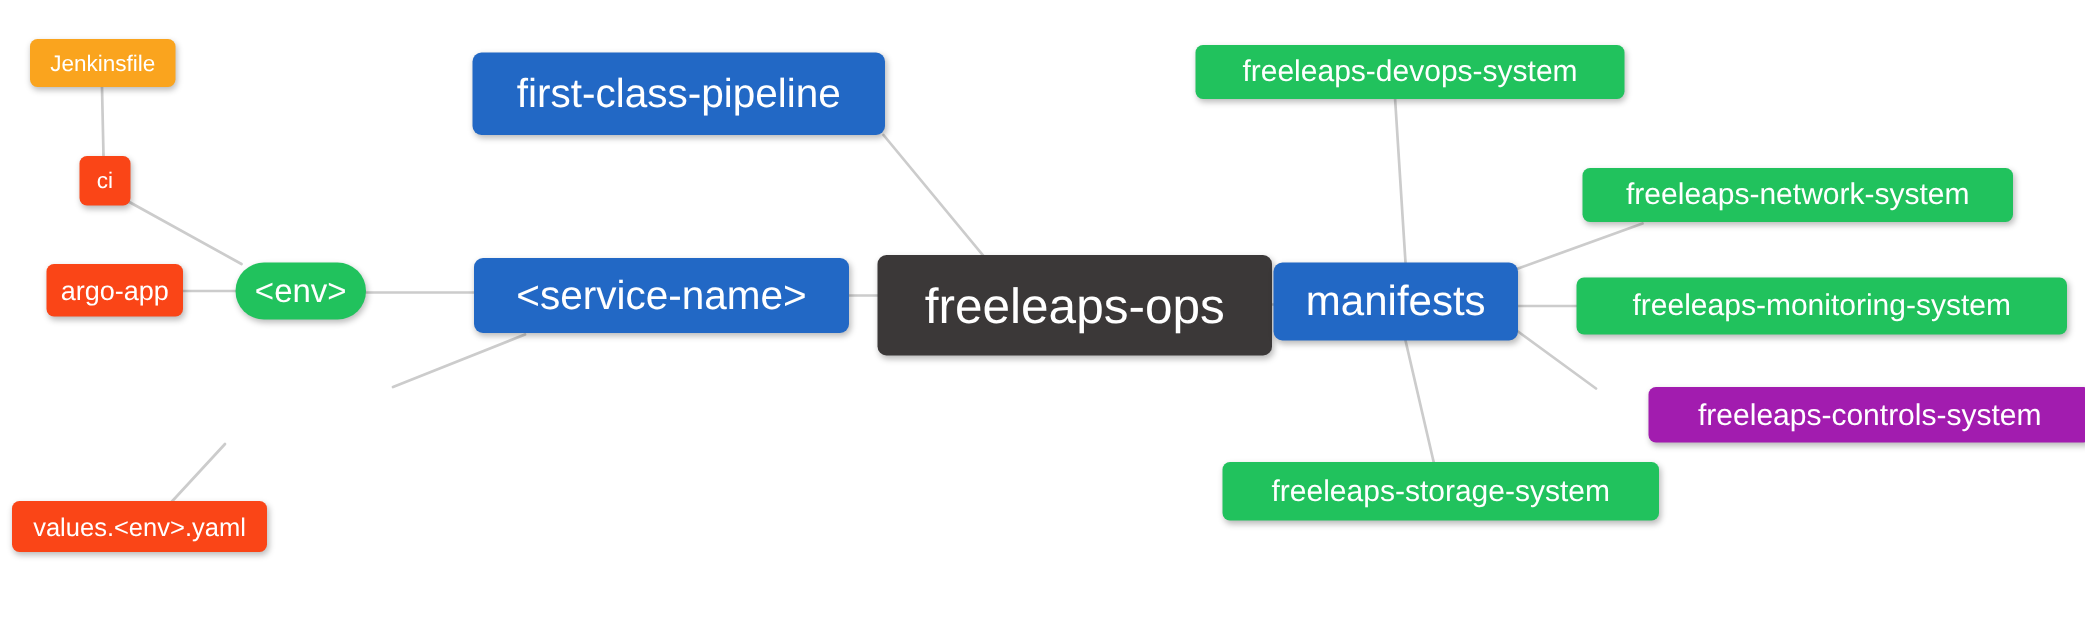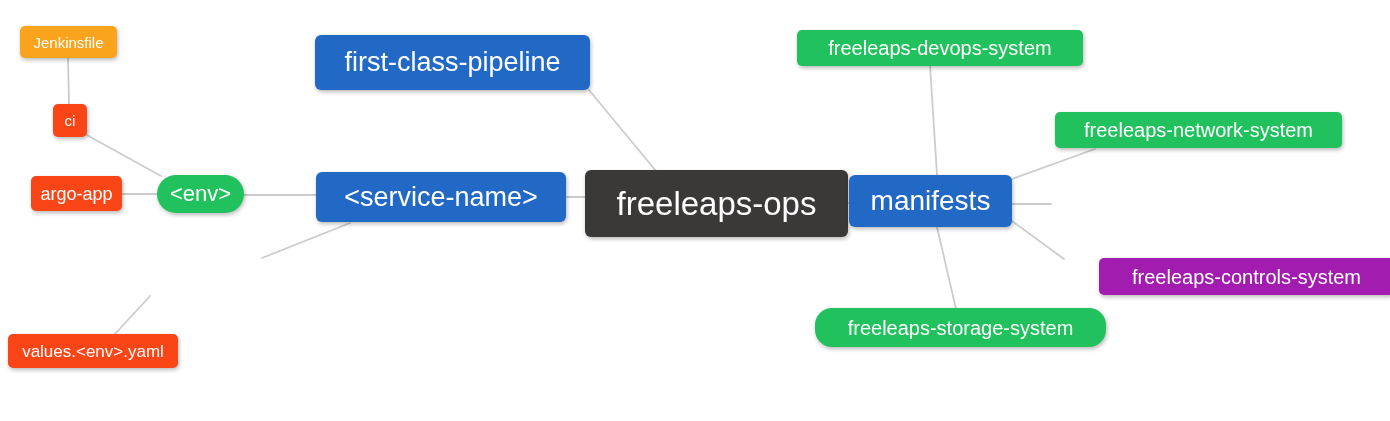--- a/index.html
+++ b/index.html
@@ -49,21 +49,21 @@
   .n-helm-pkg    { left: 147px;  top: 257px; width: 117px; height: 39px; font-size: 22px; }
   .n-values      { left: 8px;    top: 334px; width: 170px; height: 34px; font-size: 17px; }
   .n-fcp         { left: 315px;  top: 35px;  width: 275px; height: 55px; font-size: 27px; }
   .n-service     { left: 316px;  top: 172px; width: 250px; height: 50px; font-size: 27px; }
   .n-ops         { left: 585px;  top: 170px; width: 263px; height: 67px; font-size: 33px; }
   .n-manifests   { left: 849px;  top: 175px; width: 163px; height: 52px; font-size: 28px; }
   .n-devops      { left: 797px;  top: 30px;  width: 286px; height: 36px; font-size: 20px; }
   .n-network     { left: 1055px; top: 112px; width: 287px; height: 36px; font-size: 20px; }
   .n-monitoring  { left: 1051px; top: 185px; width: 327px; height: 38px; font-size: 20px; }
   .n-controls    { left: 1061px; top: 258px; width: 295px; height: 37px; font-size: 20px; }
-  .n-storage     { left: 815px;  top: 308px; width: 291px; height: 39px; font-size: 20px; border-radius: 17px; }
+  .n-storage     { left: 815px;  top: 308px; width: 291px; height: 39px; font-size: 20px; }
 </style>
 </head>
 <body>
 
 <div class="mindmap">
 
   <svg class="edges" viewBox="0 0 1390 421" xmlns="http://www.w3.org/2000/svg">
     <g fill="none" stroke-width="1.8" stroke-linecap="round">
       <line x1="68" y1="58" x2="69" y2="104" stroke="#CCCCCC"></line>
       <line x1="85" y1="134" x2="161" y2="176" stroke="#CCCCCC"></line>
@@ -98,18 +98,19 @@
   <div class="node n-branch n-service" style="background-color: rgb(34, 104, 197);">&lt;service-name&gt;</div>
 
   <div class="node n-root n-ops" style="background-color: rgb(59, 56, 56);">freeleaps-ops</div>
 
   <div class="node n-devops" style="background-color: rgb(33, 194, 93);">freeleaps-devops-system</div>
 
   <div class="node n-branch n-manifests" style="background-color: rgb(34, 104, 197);">manifests</div>
 
   <div class="node n-network" style="background-color: rgb(33, 194, 93);">freeleaps-network-system</div>
 
+  <div class="node n-monitoring" style="background-color: rgb(33, 194, 93);">freeleaps-monitoring-system</div>
 
   <div class="node n-controls" style="background-color: #a21caf; margin-left: 38px;">freeleaps-controls-system</div>
 
   <div class="node n-storage" style="background-color: rgb(33, 194, 93);">freeleaps-storage-system</div>
 
 </div>
 
 </body></html>

